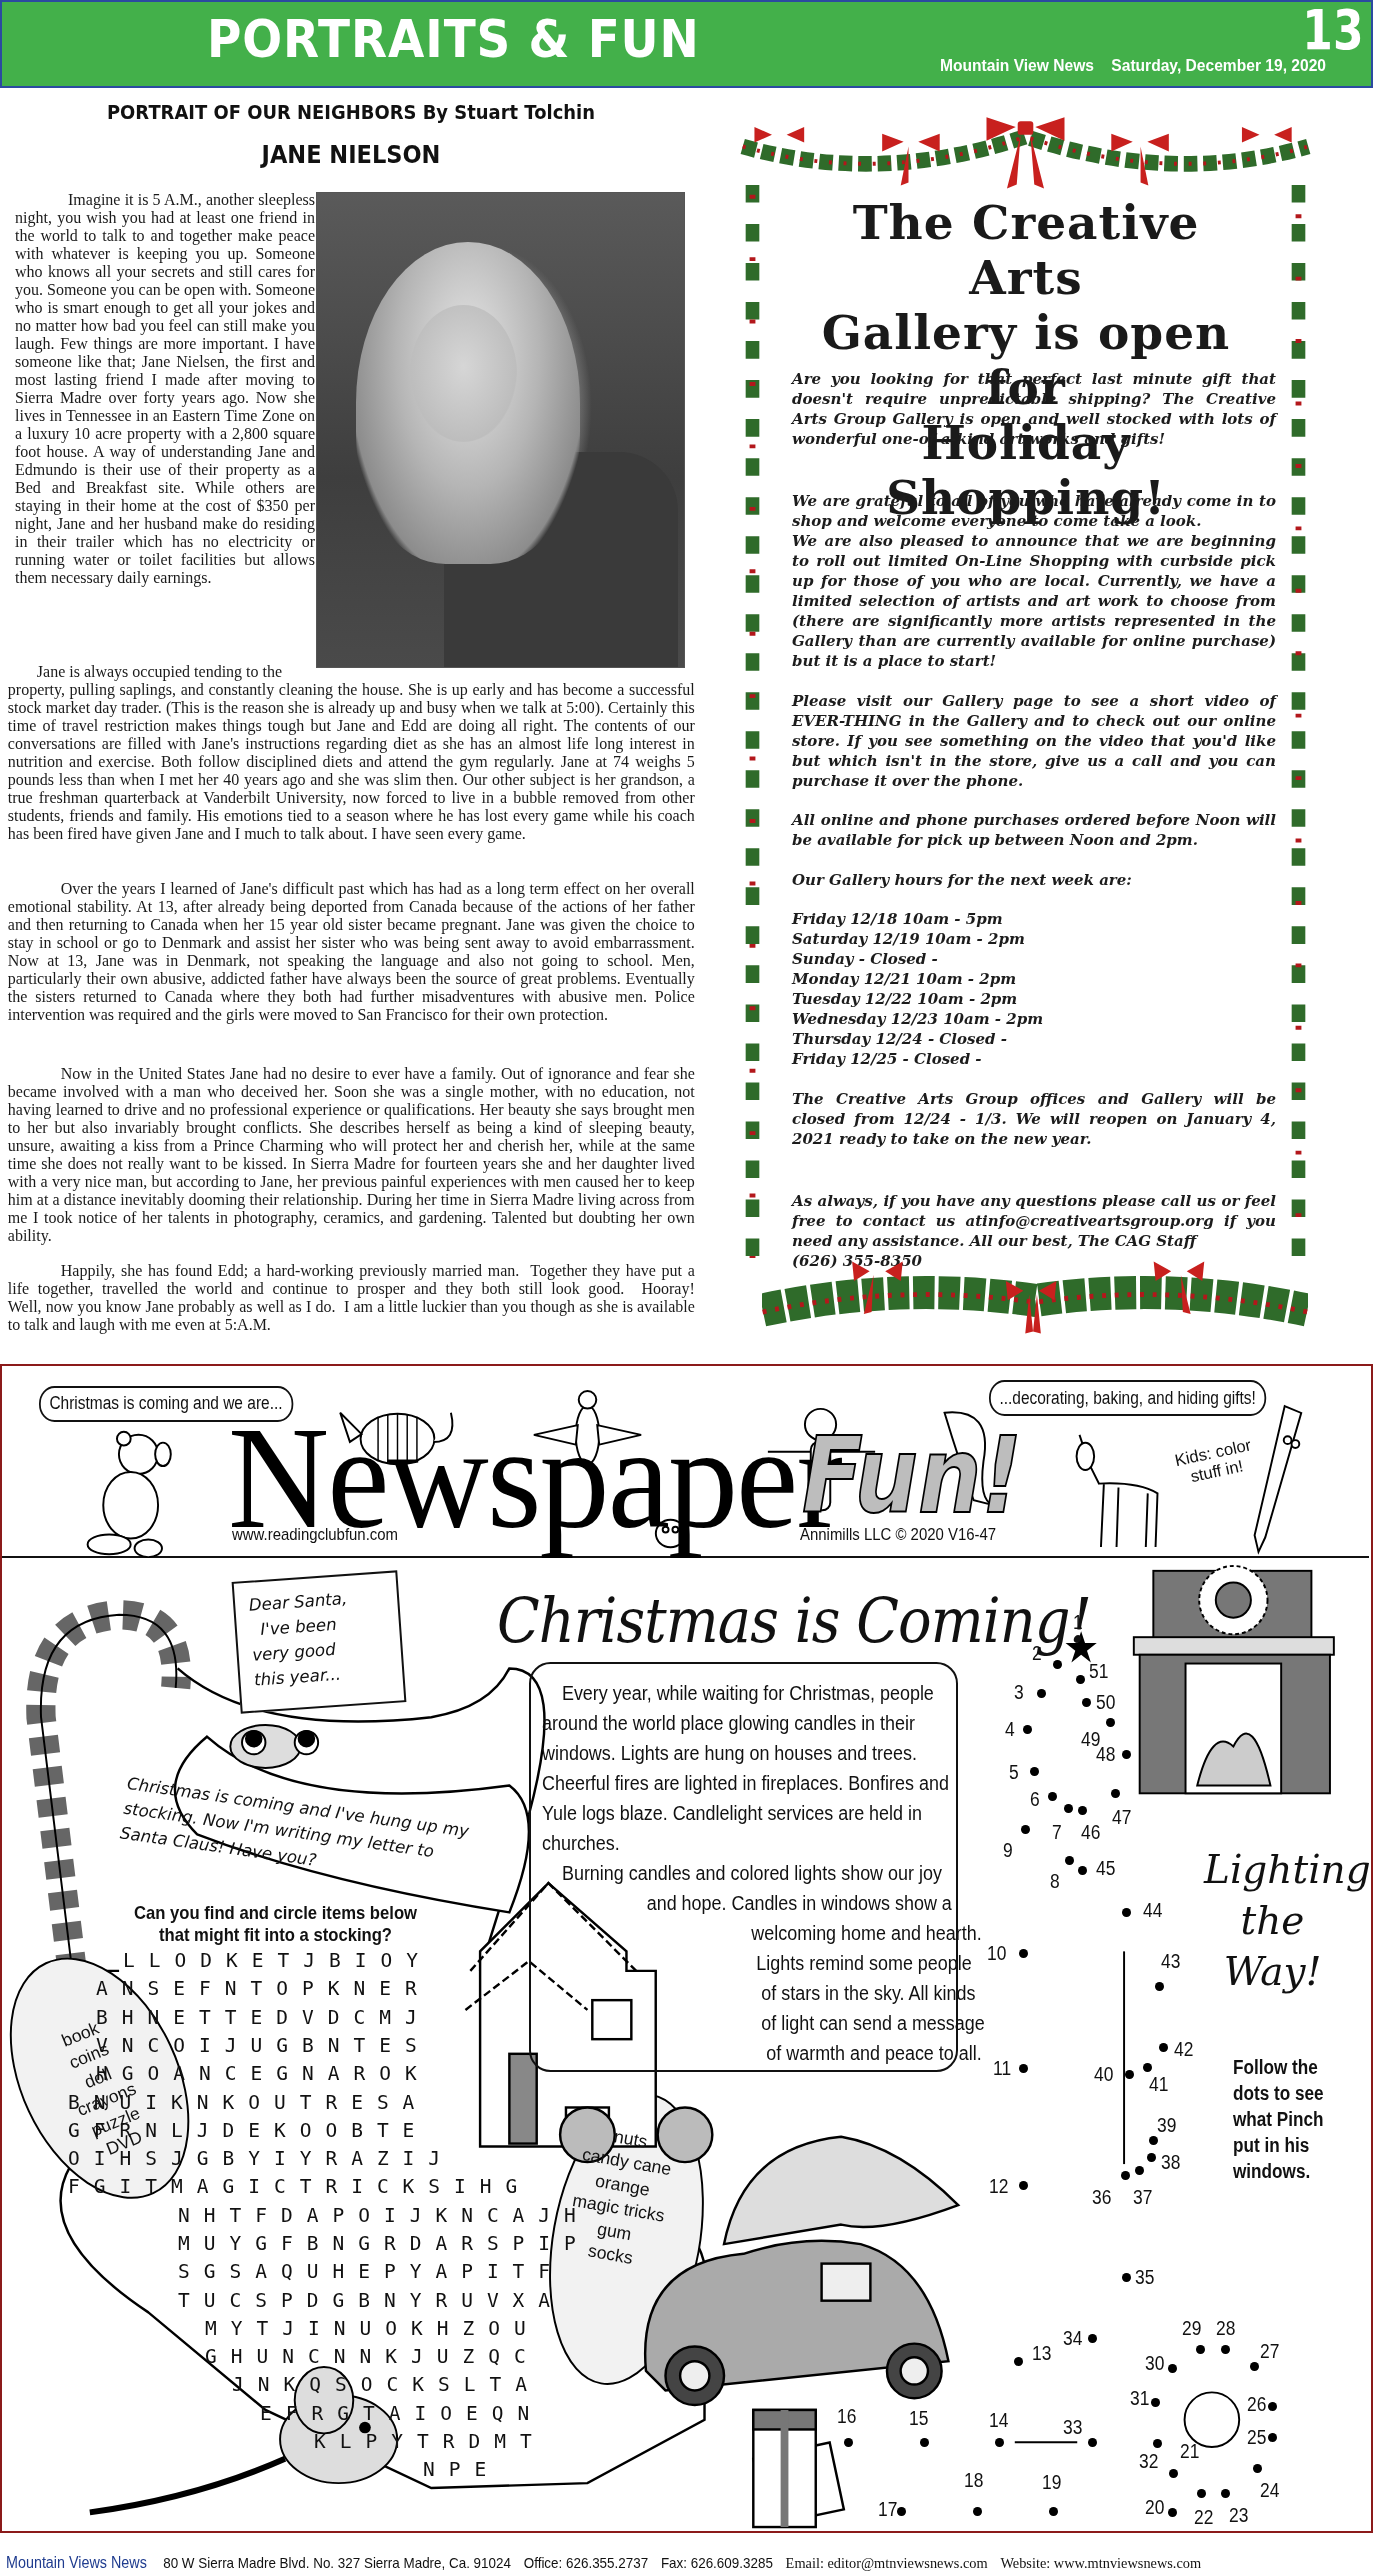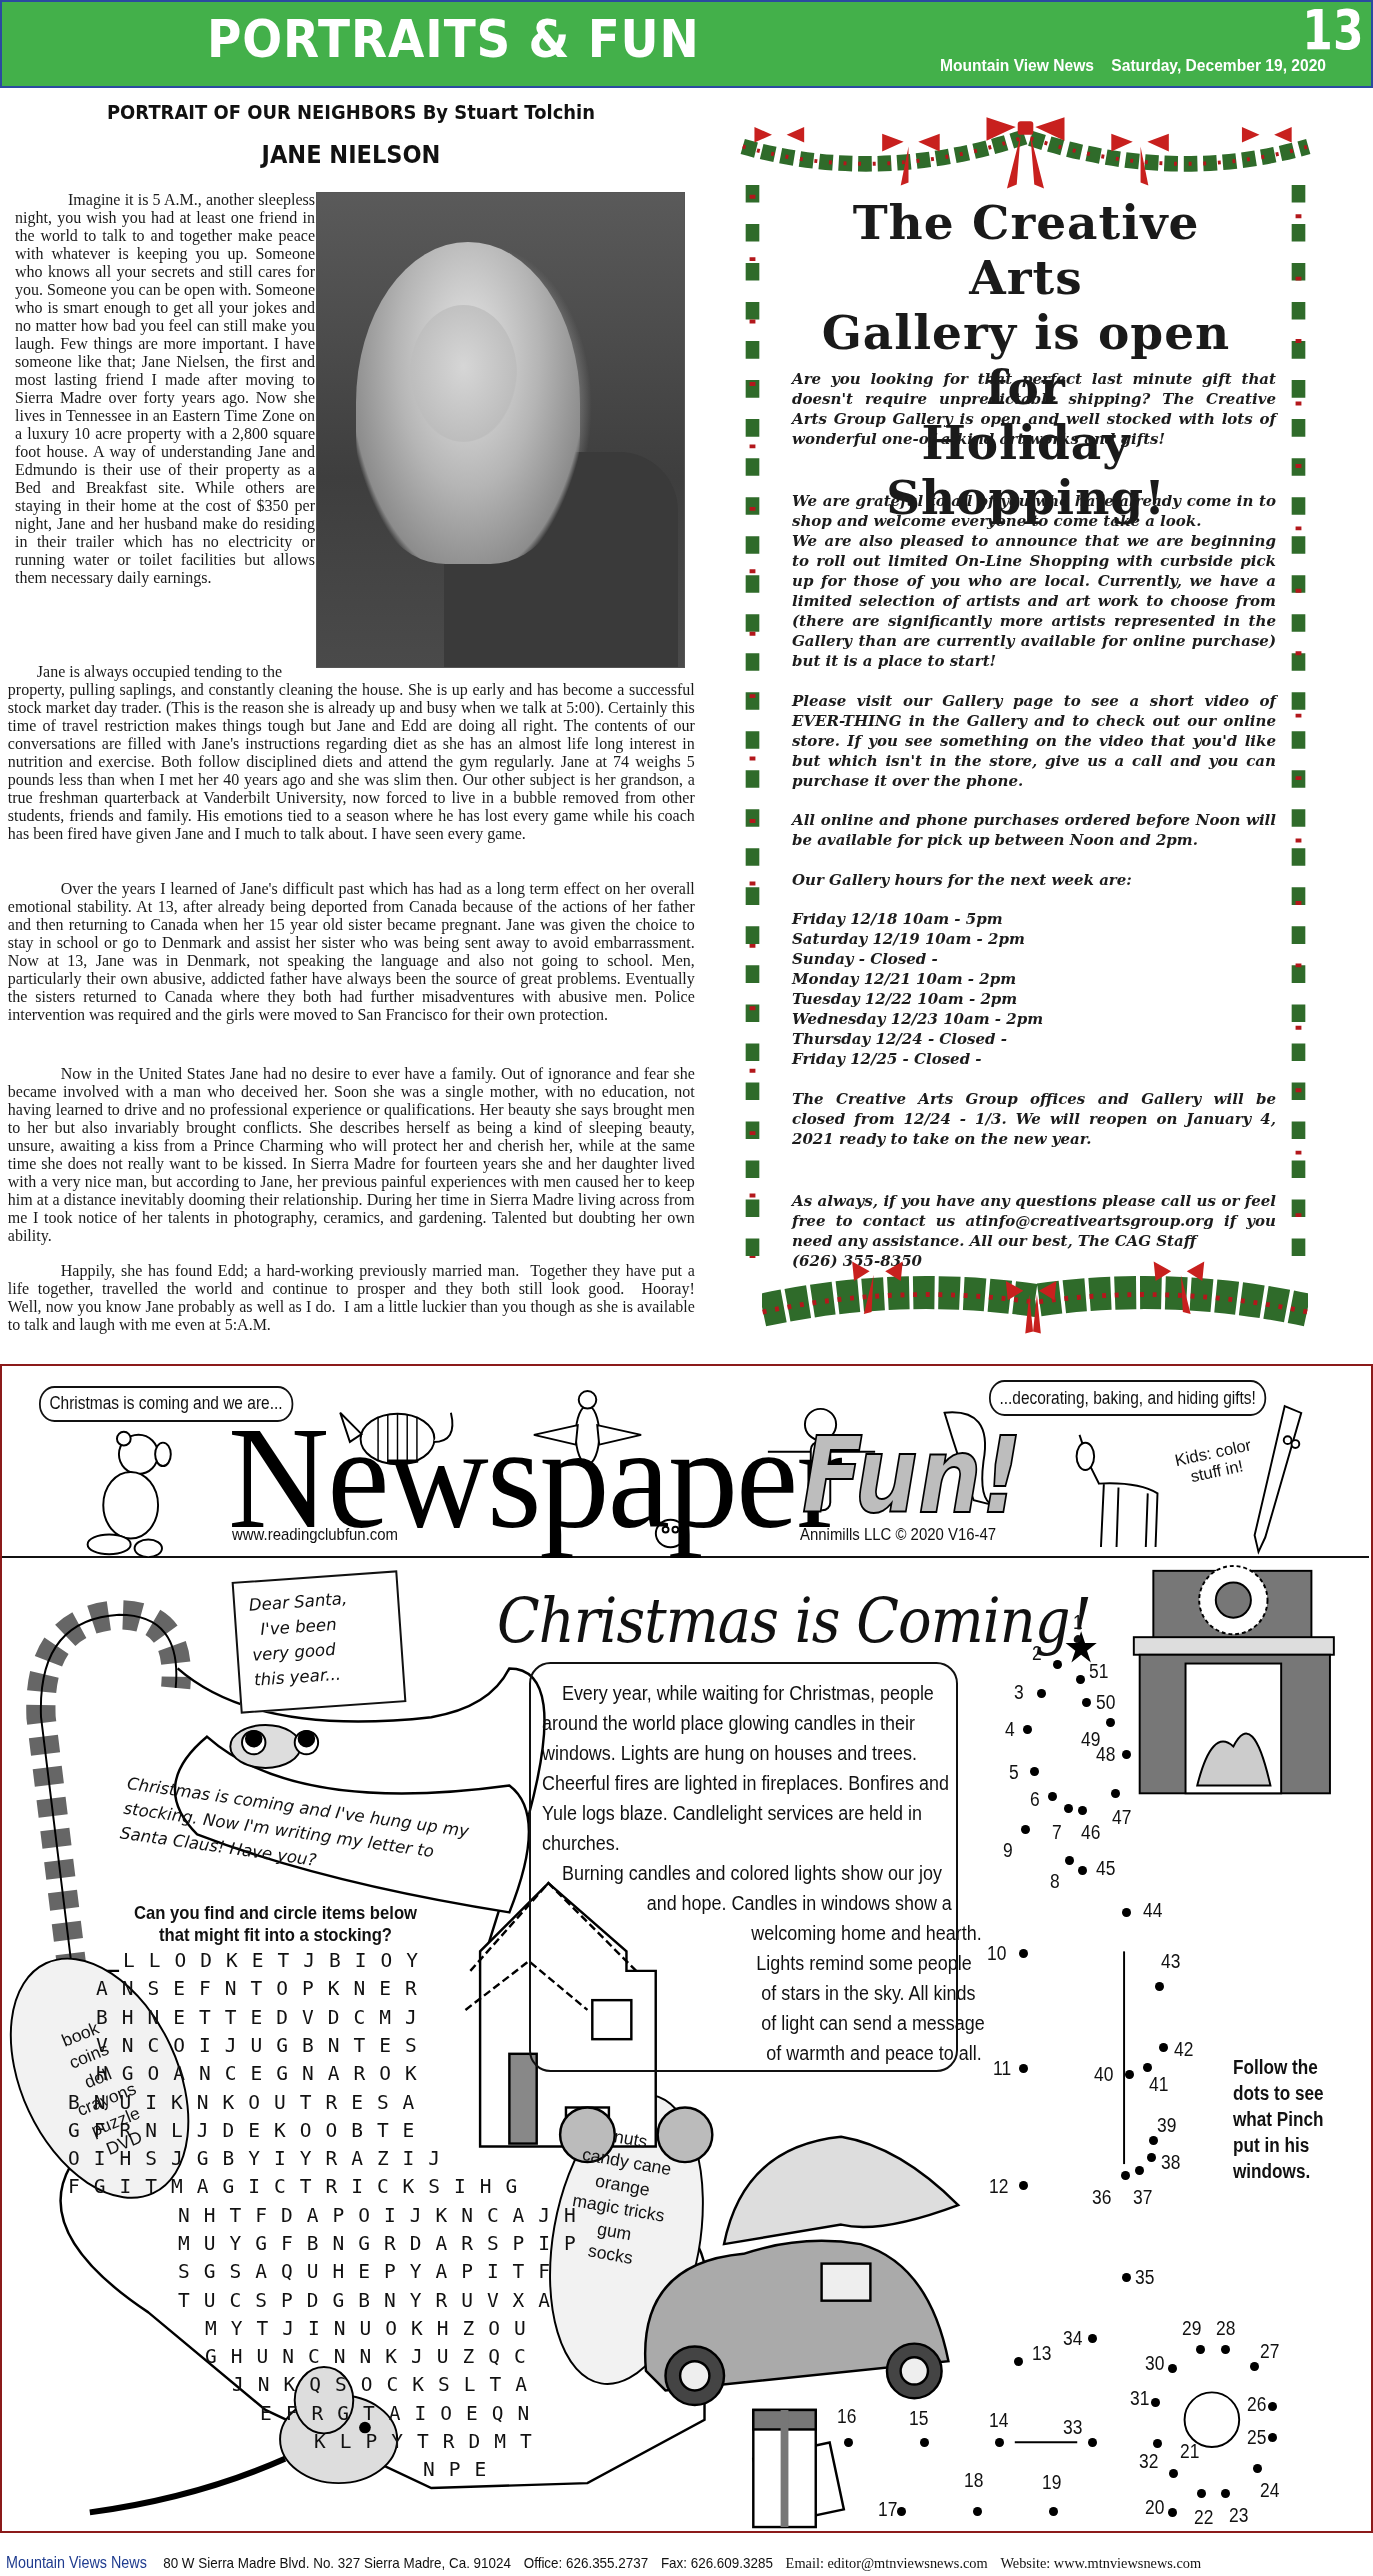--- a/index.html
+++ b/index.html
@@ -500,20 +500,25 @@
         <div class="dotnum" style="left: 1110px; top: 244px;">47</div>
         <div class="dot" style="left: 1120px; top: 189px;"></div>
         <div class="dotnum" style="left: 1094px; top: 181px;">48</div>
         <div class="dot" style="left: 1104px; top: 157px;"></div>
         <div class="dotnum" style="left: 1079px; top: 166px;">49</div>
         <div class="dot" style="left: 1080px; top: 137px;"></div>
         <div class="dotnum" style="left: 1094px; top: 129px;">50</div>
         <div class="dot" style="left: 1074px; top: 114px;"></div>
         <div class="dotnum" style="left: 1087px; top: 98px;">51</div>
       </div>
+    <div class="lighting">
+      <div>Lighting</div>
+      <div>the</div>
+      <div>Way!</div>
+    </div>
     <div class="follow">Follow the dots to see what Pinch put in his windows.</div>
   </div>
 </section>
 
 <footer class="footer">
   <span class="brand">Mountain Views News</span>
   <span class="addr">80 W Sierra Madre Blvd.  No. 327   Sierra Madre, Ca.  91024</span>
   <span class="addr">Office:  626.355.2737</span>
   <span class="addr">Fax:  626.609.3285</span>
   <a class="addr serif">Email:  editor@mtnviewsnews.com</a>

